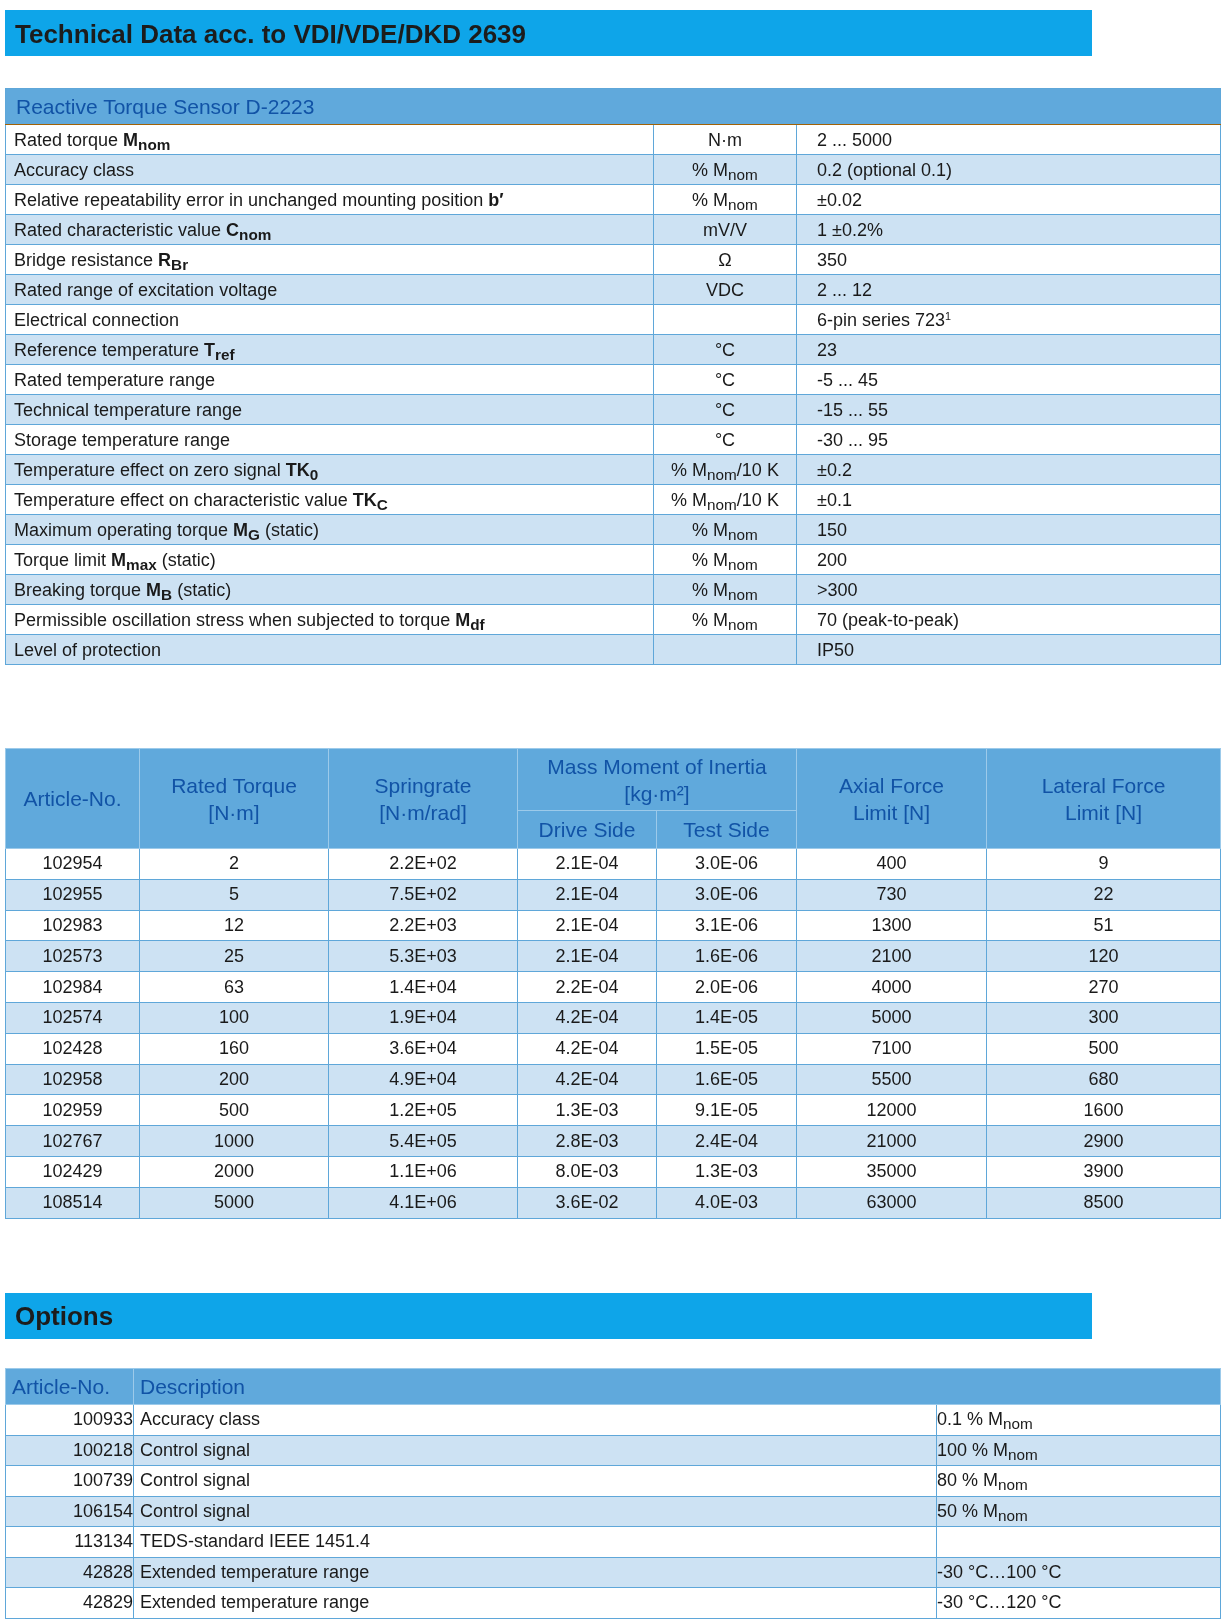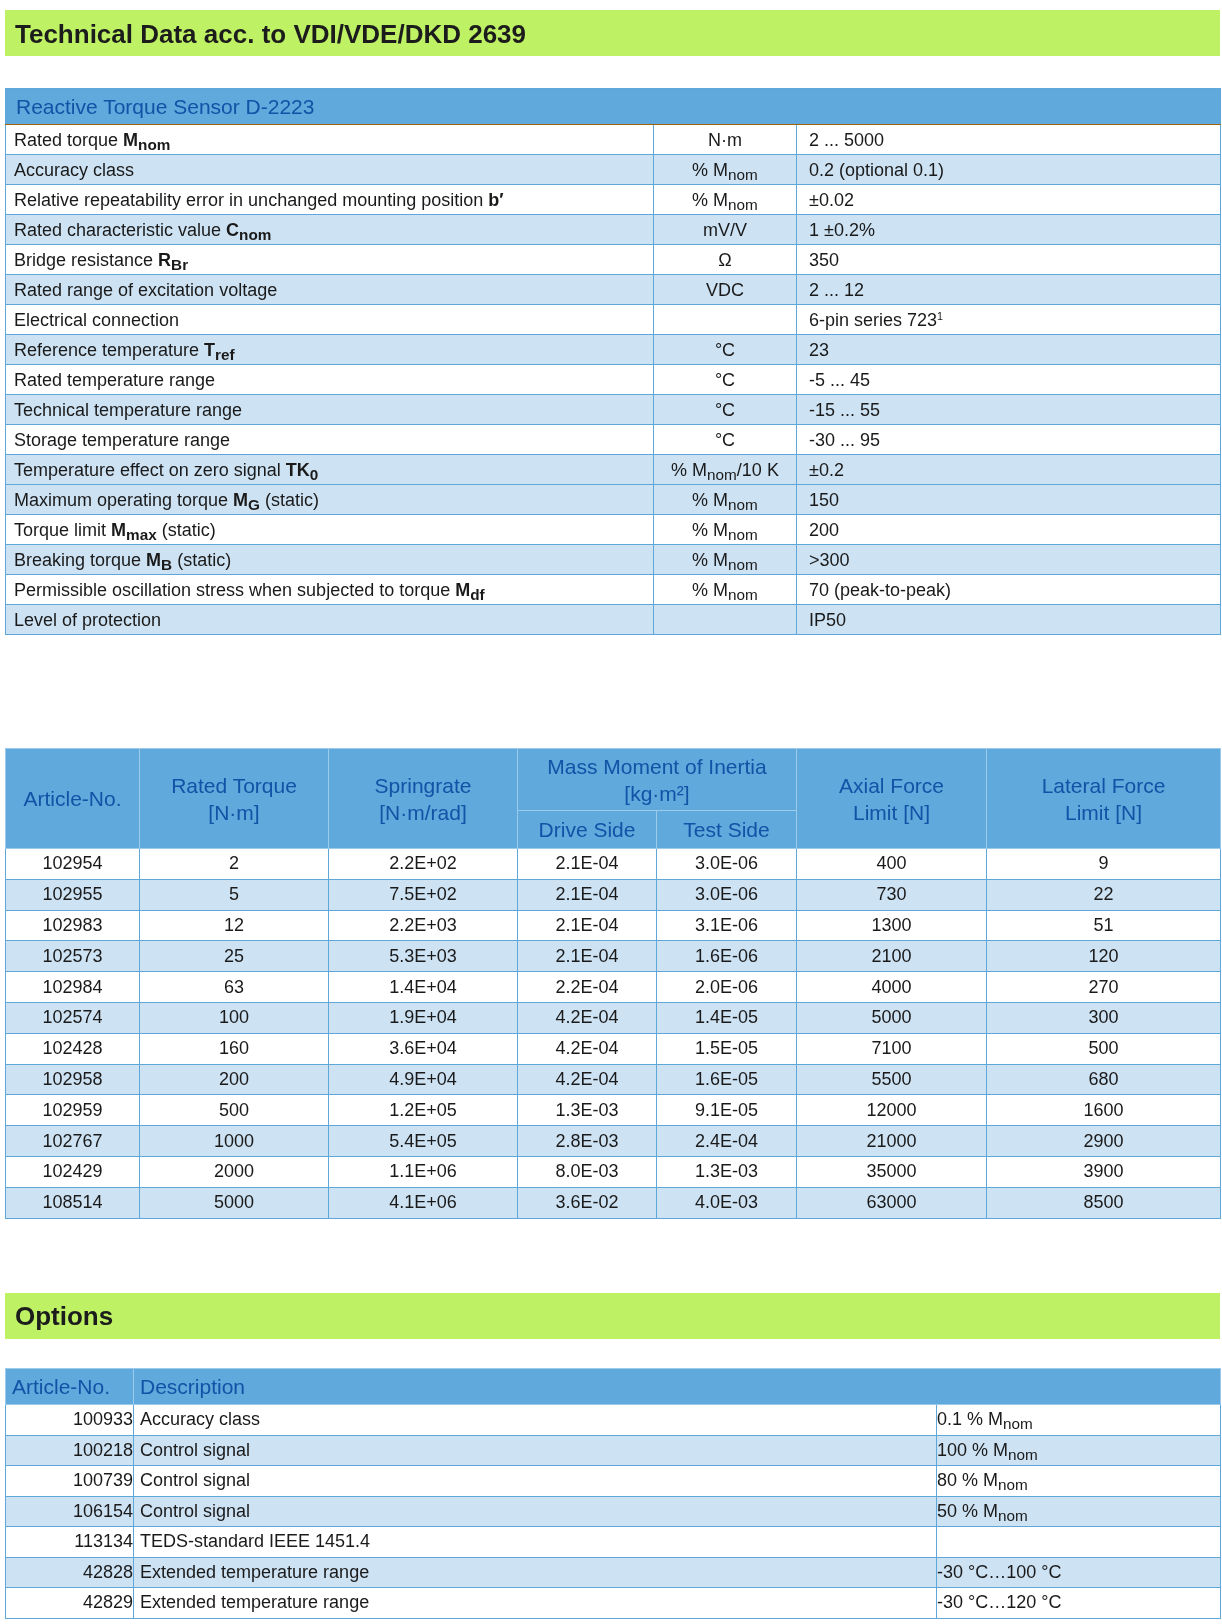--- a/index.html
+++ b/index.html
@@ -1,40 +1,40 @@
 <!DOCTYPE html>
 <html><head>
 <meta charset="utf-8">
 <style>
   html, body { margin: 0; padding: 0; background: #ffffff; }
   body {
     width: 1222px; height: 1624px; position: relative; overflow: hidden;
     font-family: "Liberation Sans", sans-serif; color: #1a1a1a;
   }
   .band {
-    position: absolute; left: 5px; width: 1215px; background: #bef264;
+    position: absolute; left: 5px; width: 1087px; background: #0ea5e9;
     font-weight: bold; font-size: 26px; color: #1c1c1c;
     box-sizing: border-box; padding-left: 10px;
   }
   .band-1 { top: 10px; height: 46px; line-height: 48px; }
   .band-2 { top: 1293px; height: 46px; line-height: 46px; }
 
   table { border-collapse: collapse; position: absolute; left: 5px; table-layout: fixed; }
   td, th { border: 1px solid #5fa7d9; padding: 0; box-sizing: border-box; }
   tr.alt td { background: #cde2f3; }
   tr.plain td { background: #ffffff; }
   .hdr { background: #60a9dc; color: #1153a6; font-weight: normal; }
 
   
   #spec { top: 88px; width: 1215px; }
   #spec .title-cell { height: 36px; font-size: 21px; text-align: left; padding-left: 10px; border-bottom: 1px solid #a16207; }
   #spec td { height: 30px; font-size: 18px; line-height: 28px; }
   #spec td.lbl { padding-left: 8px; white-space: nowrap; }
   #spec td.unit { text-align: center; white-space: nowrap; }
-  #spec td.val { padding-left: 12px; white-space: nowrap; }
+  #spec td.val { padding-left: 20px; white-space: nowrap; }
   b.sym { font-weight: bold; }
   sub { font-size: 0.85em; vertical-align: -0.28em; line-height: 0; }
   sup { font-size: 0.6em; vertical-align: 0.6em; line-height: 0; }
 
   
   #articles { top: 748px; width: 1215px; }
   #articles th { font-size: 21px; line-height: 27px; text-align: center; color: #1153a6; background: #60a9dc; font-weight: normal; border-color: #9ccaea; }
   #articles td { height: 30.8px; font-size: 18px; text-align: center; }
 
   
@@ -114,20 +114,25 @@
       </tr>
       <tr class="plain">
         <td class="lbl"><span>Storage temperature range</span></td>
         <td class="unit"><span>°C</span></td>
         <td class="val"><span>-30 ... 95</span></td>
       </tr>
       <tr class="alt">
         <td class="lbl"><span>Temperature effect on zero signal </span><b class="sym"><span>TK</span><sub>0</sub></b></td>
         <td class="unit"><span>% M</span><sub>nom</sub><span>/10 K</span></td>
         <td class="val"><span>±0.2</span></td>
+      </tr>
+      <tr class="plain">
+        <td class="lbl"><span>Temperature effect on characteristic value </span><b class="sym"><span>TK</span><sub>C</sub></b></td>
+        <td class="unit"><span>% M</span><sub>nom</sub><span>/10 K</span></td>
+        <td class="val"><span>±0.1</span></td>
       </tr>
       <tr class="alt">
         <td class="lbl"><span>Maximum operating torque </span><b class="sym"><span>M</span><sub>G</sub></b><span> (static)</span></td>
         <td class="unit"><span>% M</span><sub>nom</sub></td>
         <td class="val"><span>150</span></td>
       </tr>
       <tr class="plain">
         <td class="lbl"><span>Torque limit </span><b class="sym"><span>M</span><sub>max</sub></b><span> (static)</span></td>
         <td class="unit"><span>% M</span><sub>nom</sub></td>
         <td class="val"><span>200</span></td>

